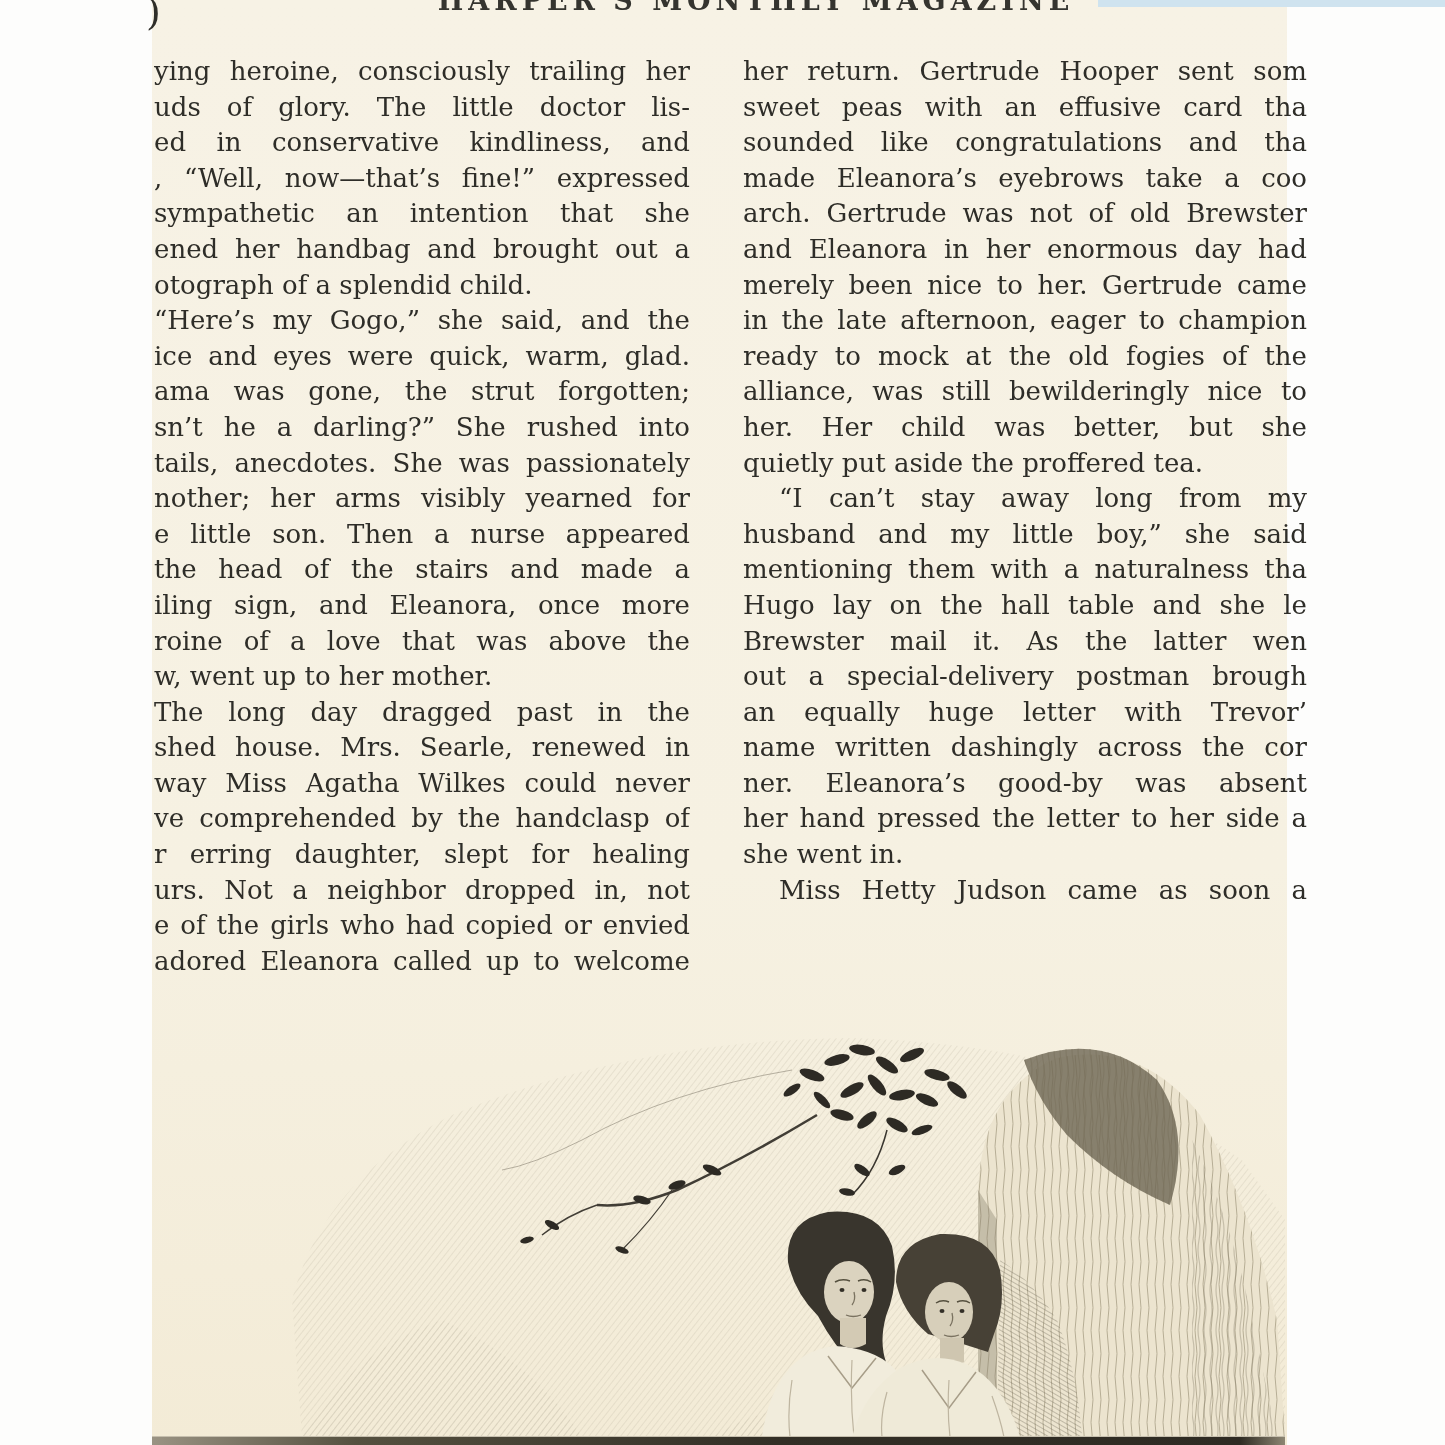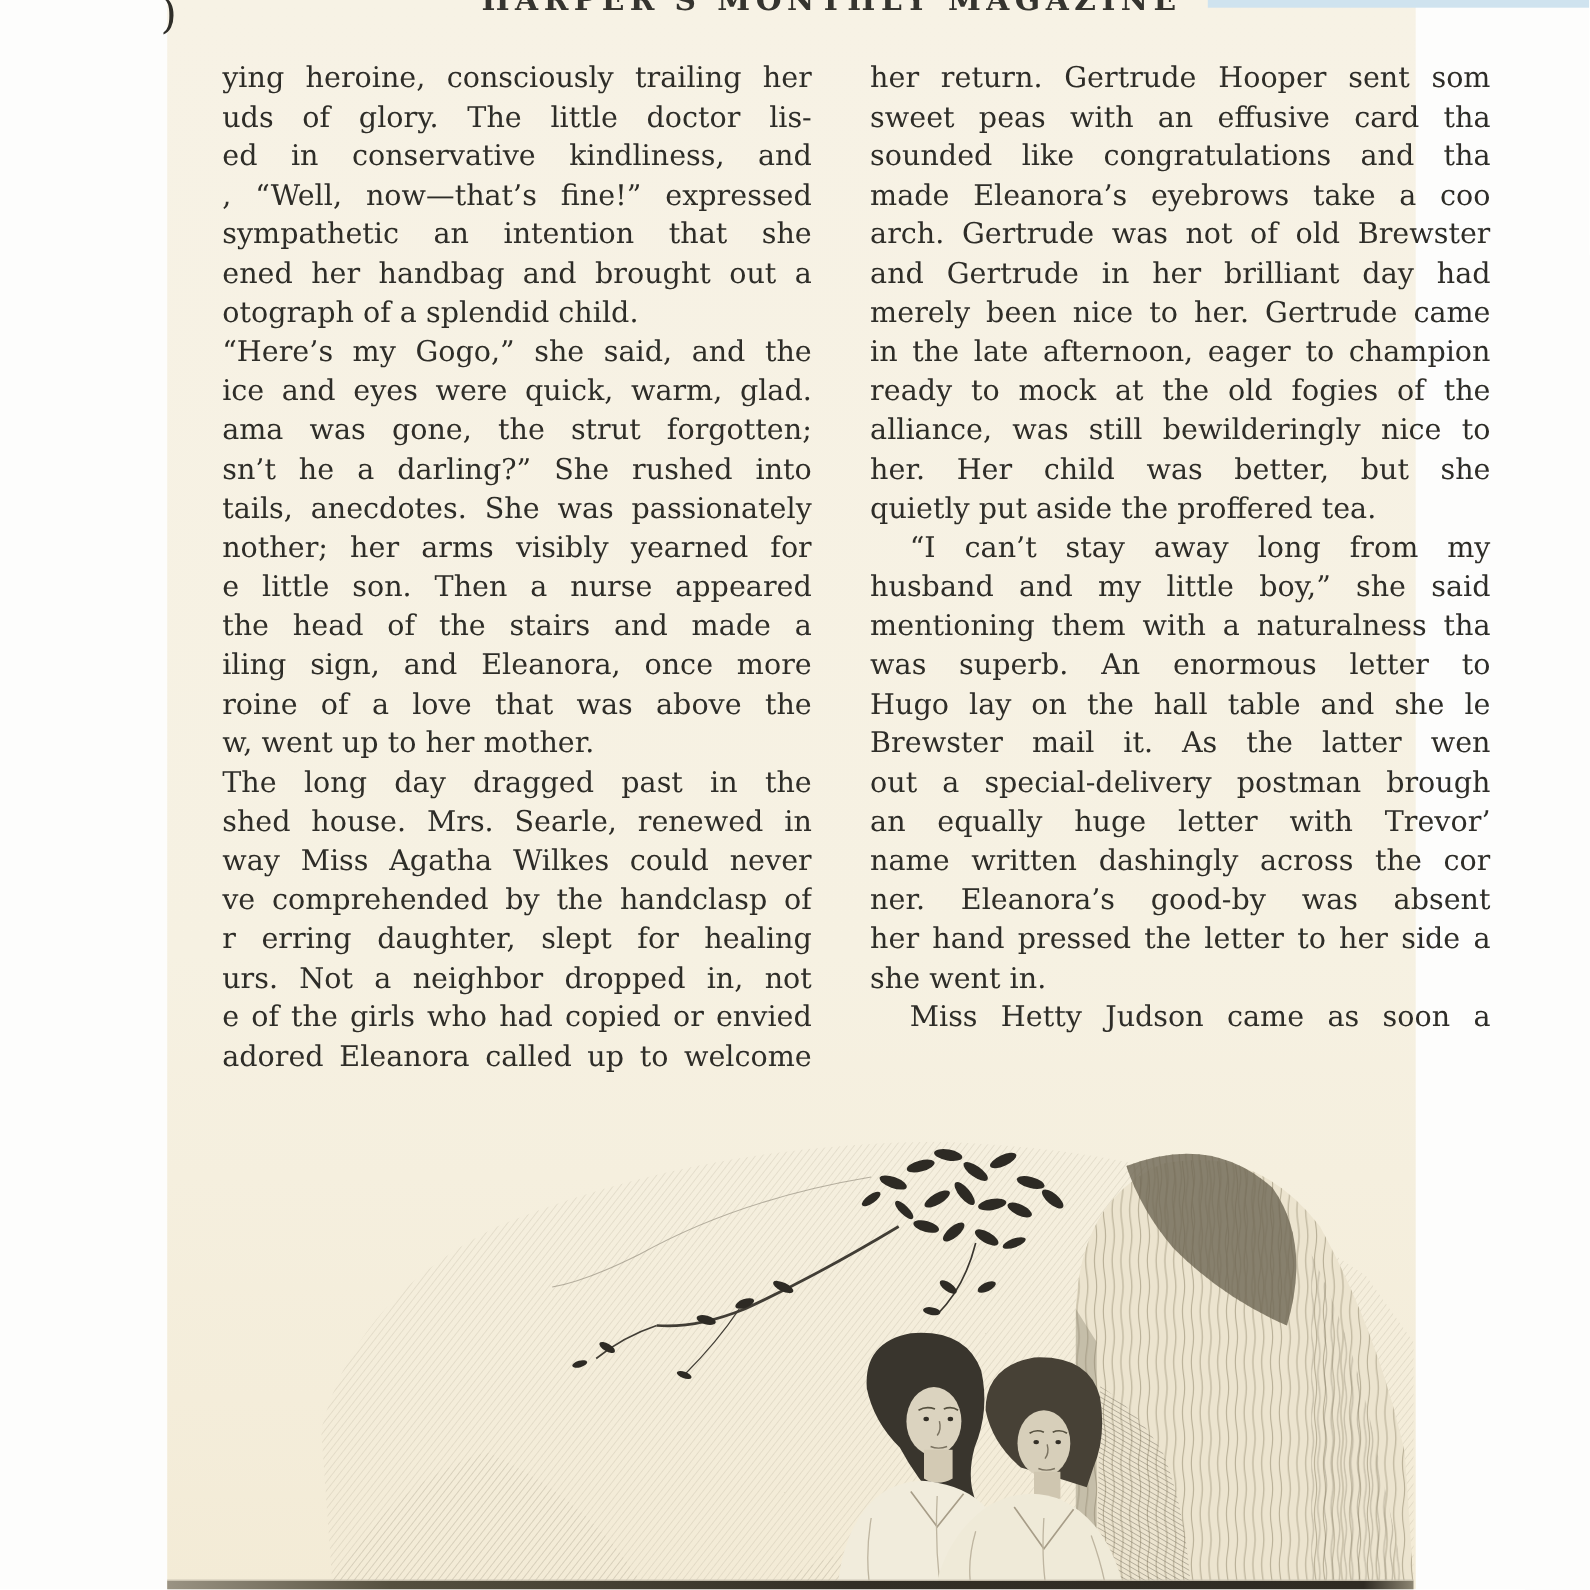--- a/index.html
+++ b/index.html
@@ -47,21 +47,20 @@
     line-height:35.6px;
   }
   .col-left{left:2px;width:536px;}
   .col-right{left:591px;width:564px;}
   .tline{
     width:100%;
     text-align:justify;
     text-align-last:justify;
     overflow:hidden;
     white-space:nowrap;
-    margin-left:48px;
   }
   .tline.end{
     text-align:center;
     text-align-last:left;
   }
   .tline.ind{ text-indent:36px; }
   .illustration{
     position:absolute;
     left:0;top:1020px;
     width:1135px;height:417px;
@@ -111,31 +110,30 @@
         <div class="tline">urs.  Not a neighbor dropped in, not</div>
         <div class="tline">e of the girls who had copied or envied</div>
         <div class="tline">adored Eleanora called up to welcome</div>
       </div>
     <div class="col col-right">
         <div class="tline">her return.  Gertrude Hooper sent som</div>
         <div class="tline">sweet peas with an effusive card tha</div>
         <div class="tline">sounded like congratulations and tha</div>
         <div class="tline">made Eleanora’s eyebrows take a coo</div>
         <div class="tline">arch.  Gertrude was not of old Brewster</div>
-        <div class="tline">and Gertrude in her brilliant day had</div>
+        <div class="tline">and Eleanora in her enormous day had</div>
         <div class="tline">merely been nice to her.  Gertrude came</div>
         <div class="tline">in the late afternoon, eager to champion</div>
         <div class="tline">ready to mock at the old fogies of the</div>
         <div class="tline">alliance, was still bewilderingly nice to</div>
         <div class="tline">her.  Her child was better, but she</div>
         <div class="tline end">quietly put aside the proffered tea.</div>
         <div class="tline ind">“I can’t stay away long from my</div>
         <div class="tline">husband and my little boy,” she said</div>
         <div class="tline">mentioning them with a naturalness tha</div>
-        <div class="tline">was superb.  An enormous letter to</div>
         <div class="tline">Hugo lay on the hall table and she le</div>
         <div class="tline">Brewster mail it.  As the latter wen</div>
         <div class="tline">out a special-delivery postman brough</div>
         <div class="tline">an equally huge letter with Trevor’</div>
         <div class="tline">name written dashingly across the cor</div>
         <div class="tline">ner.  Eleanora’s good-by was absent</div>
         <div class="tline">her hand pressed the letter to her side a</div>
         <div class="tline end">she went in.</div>
         <div class="tline ind">Miss Hetty Judson came as soon a</div>
       </div>

